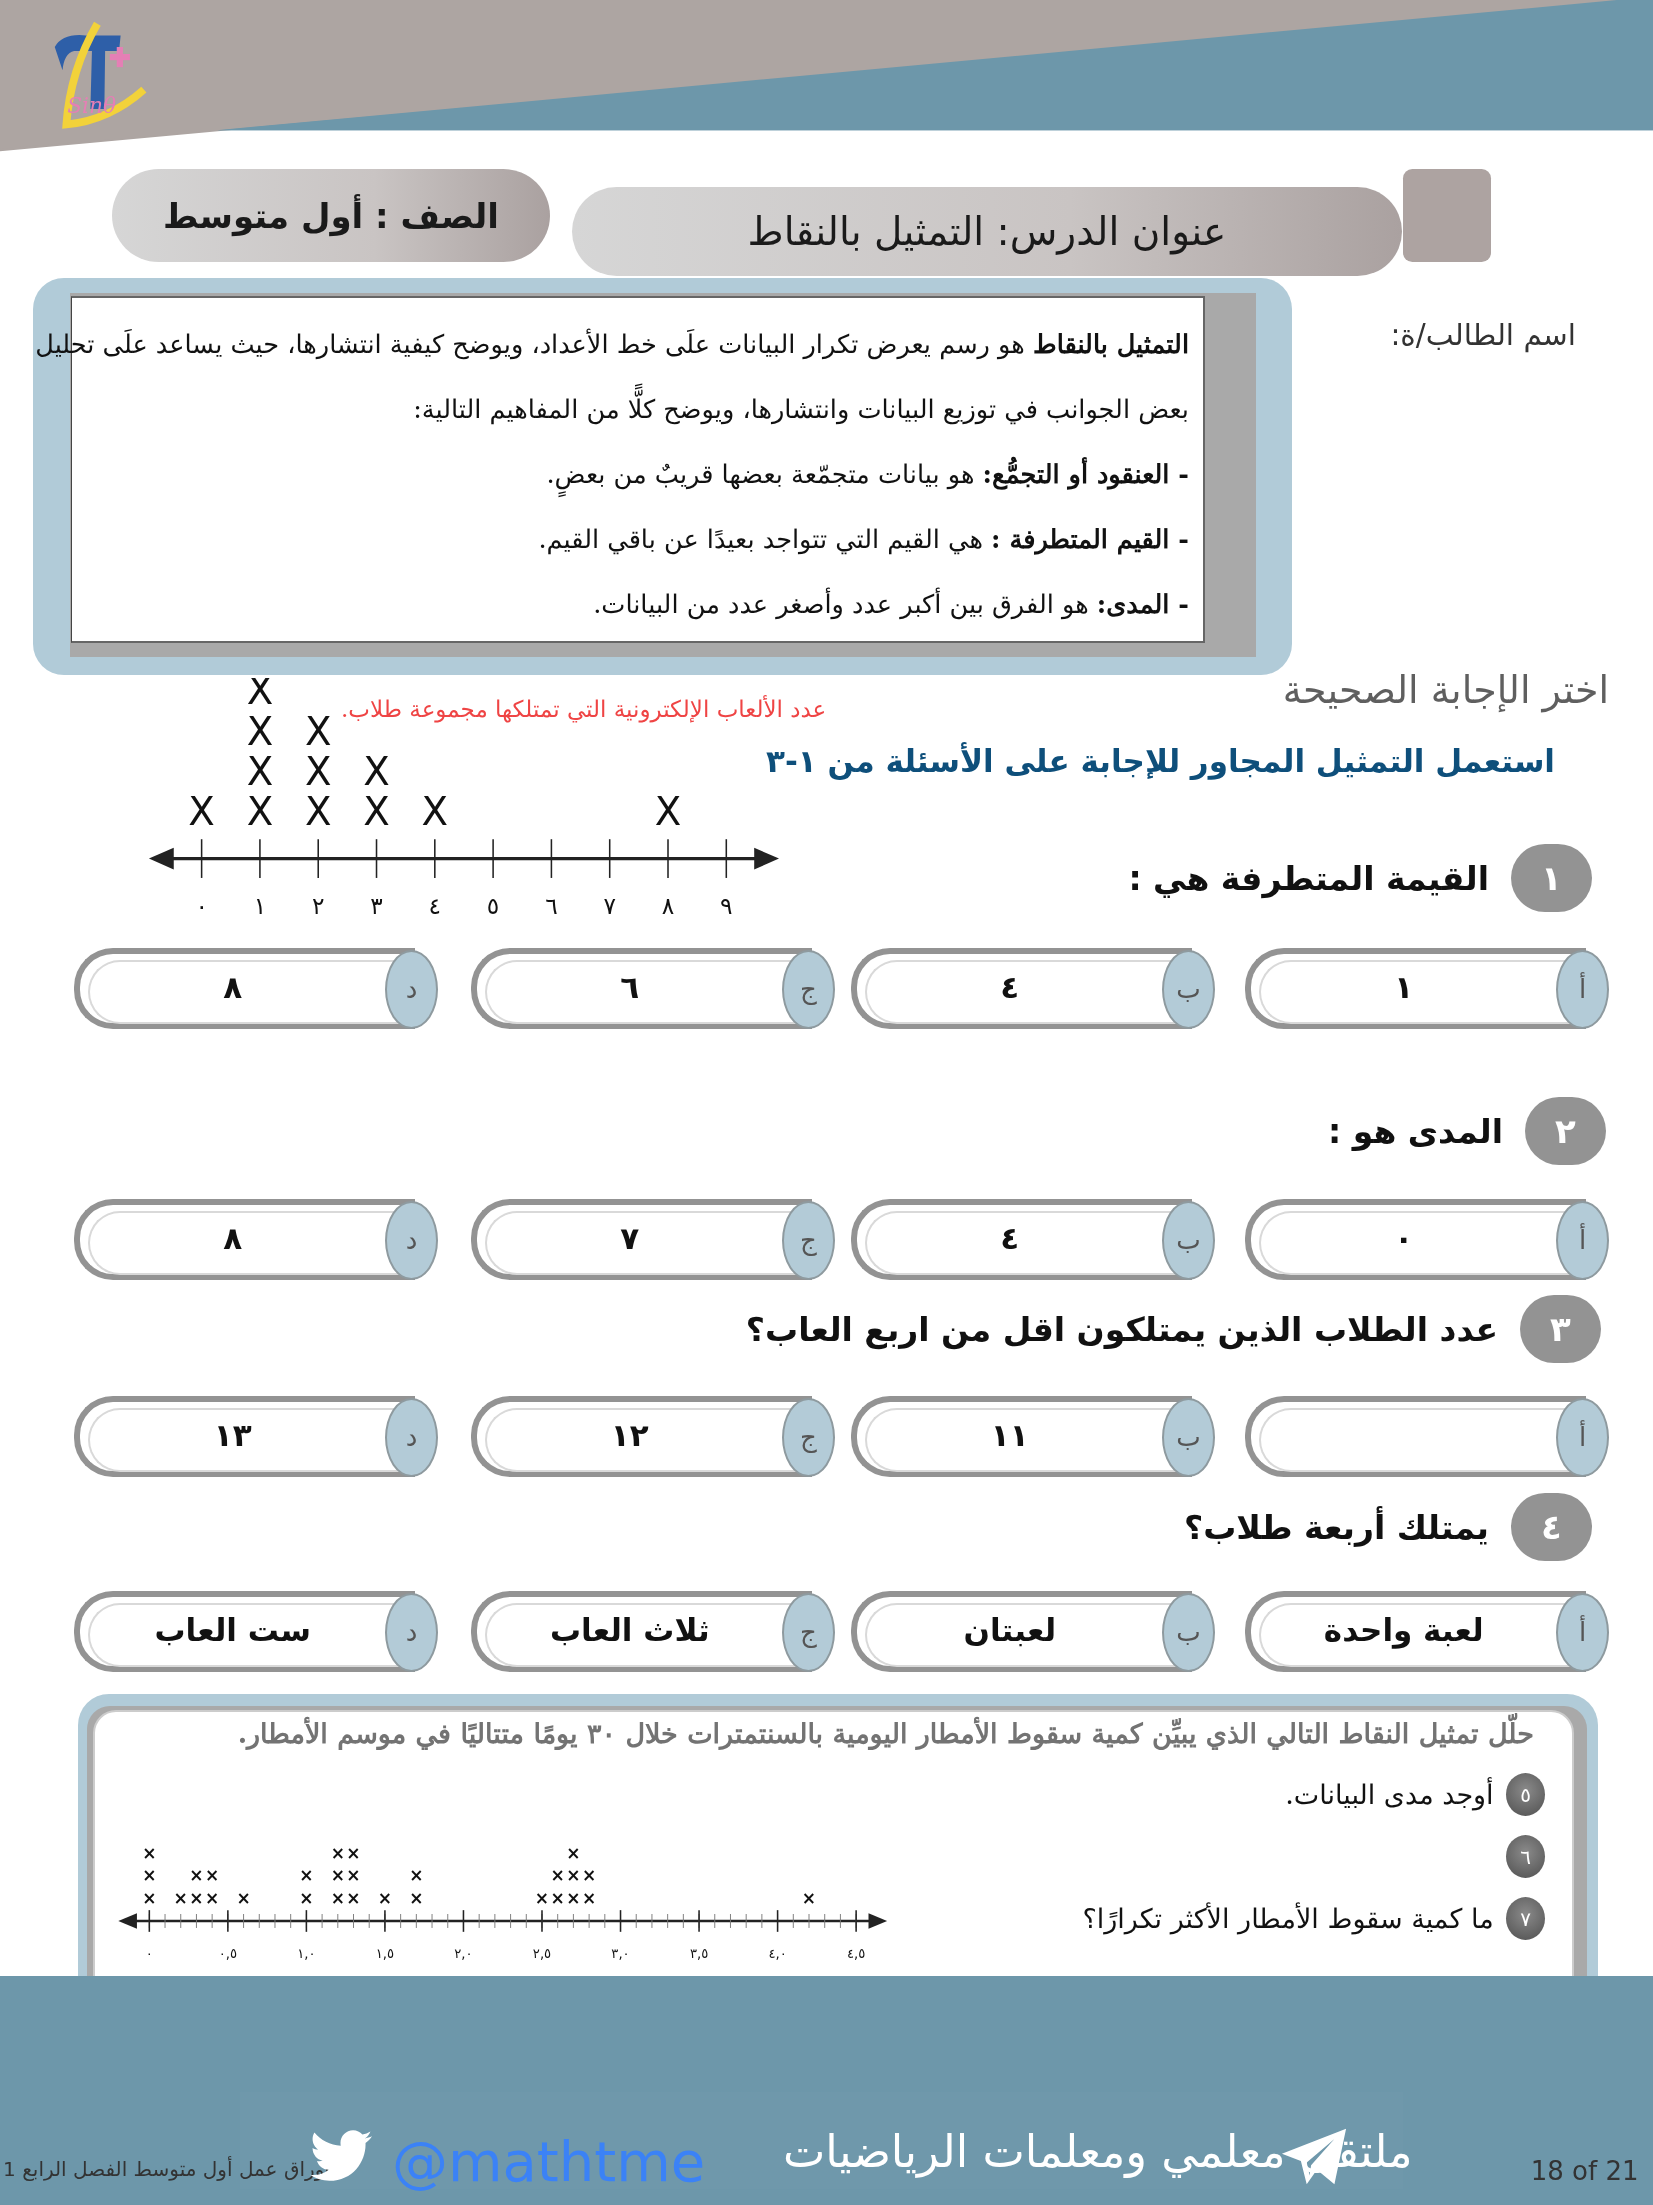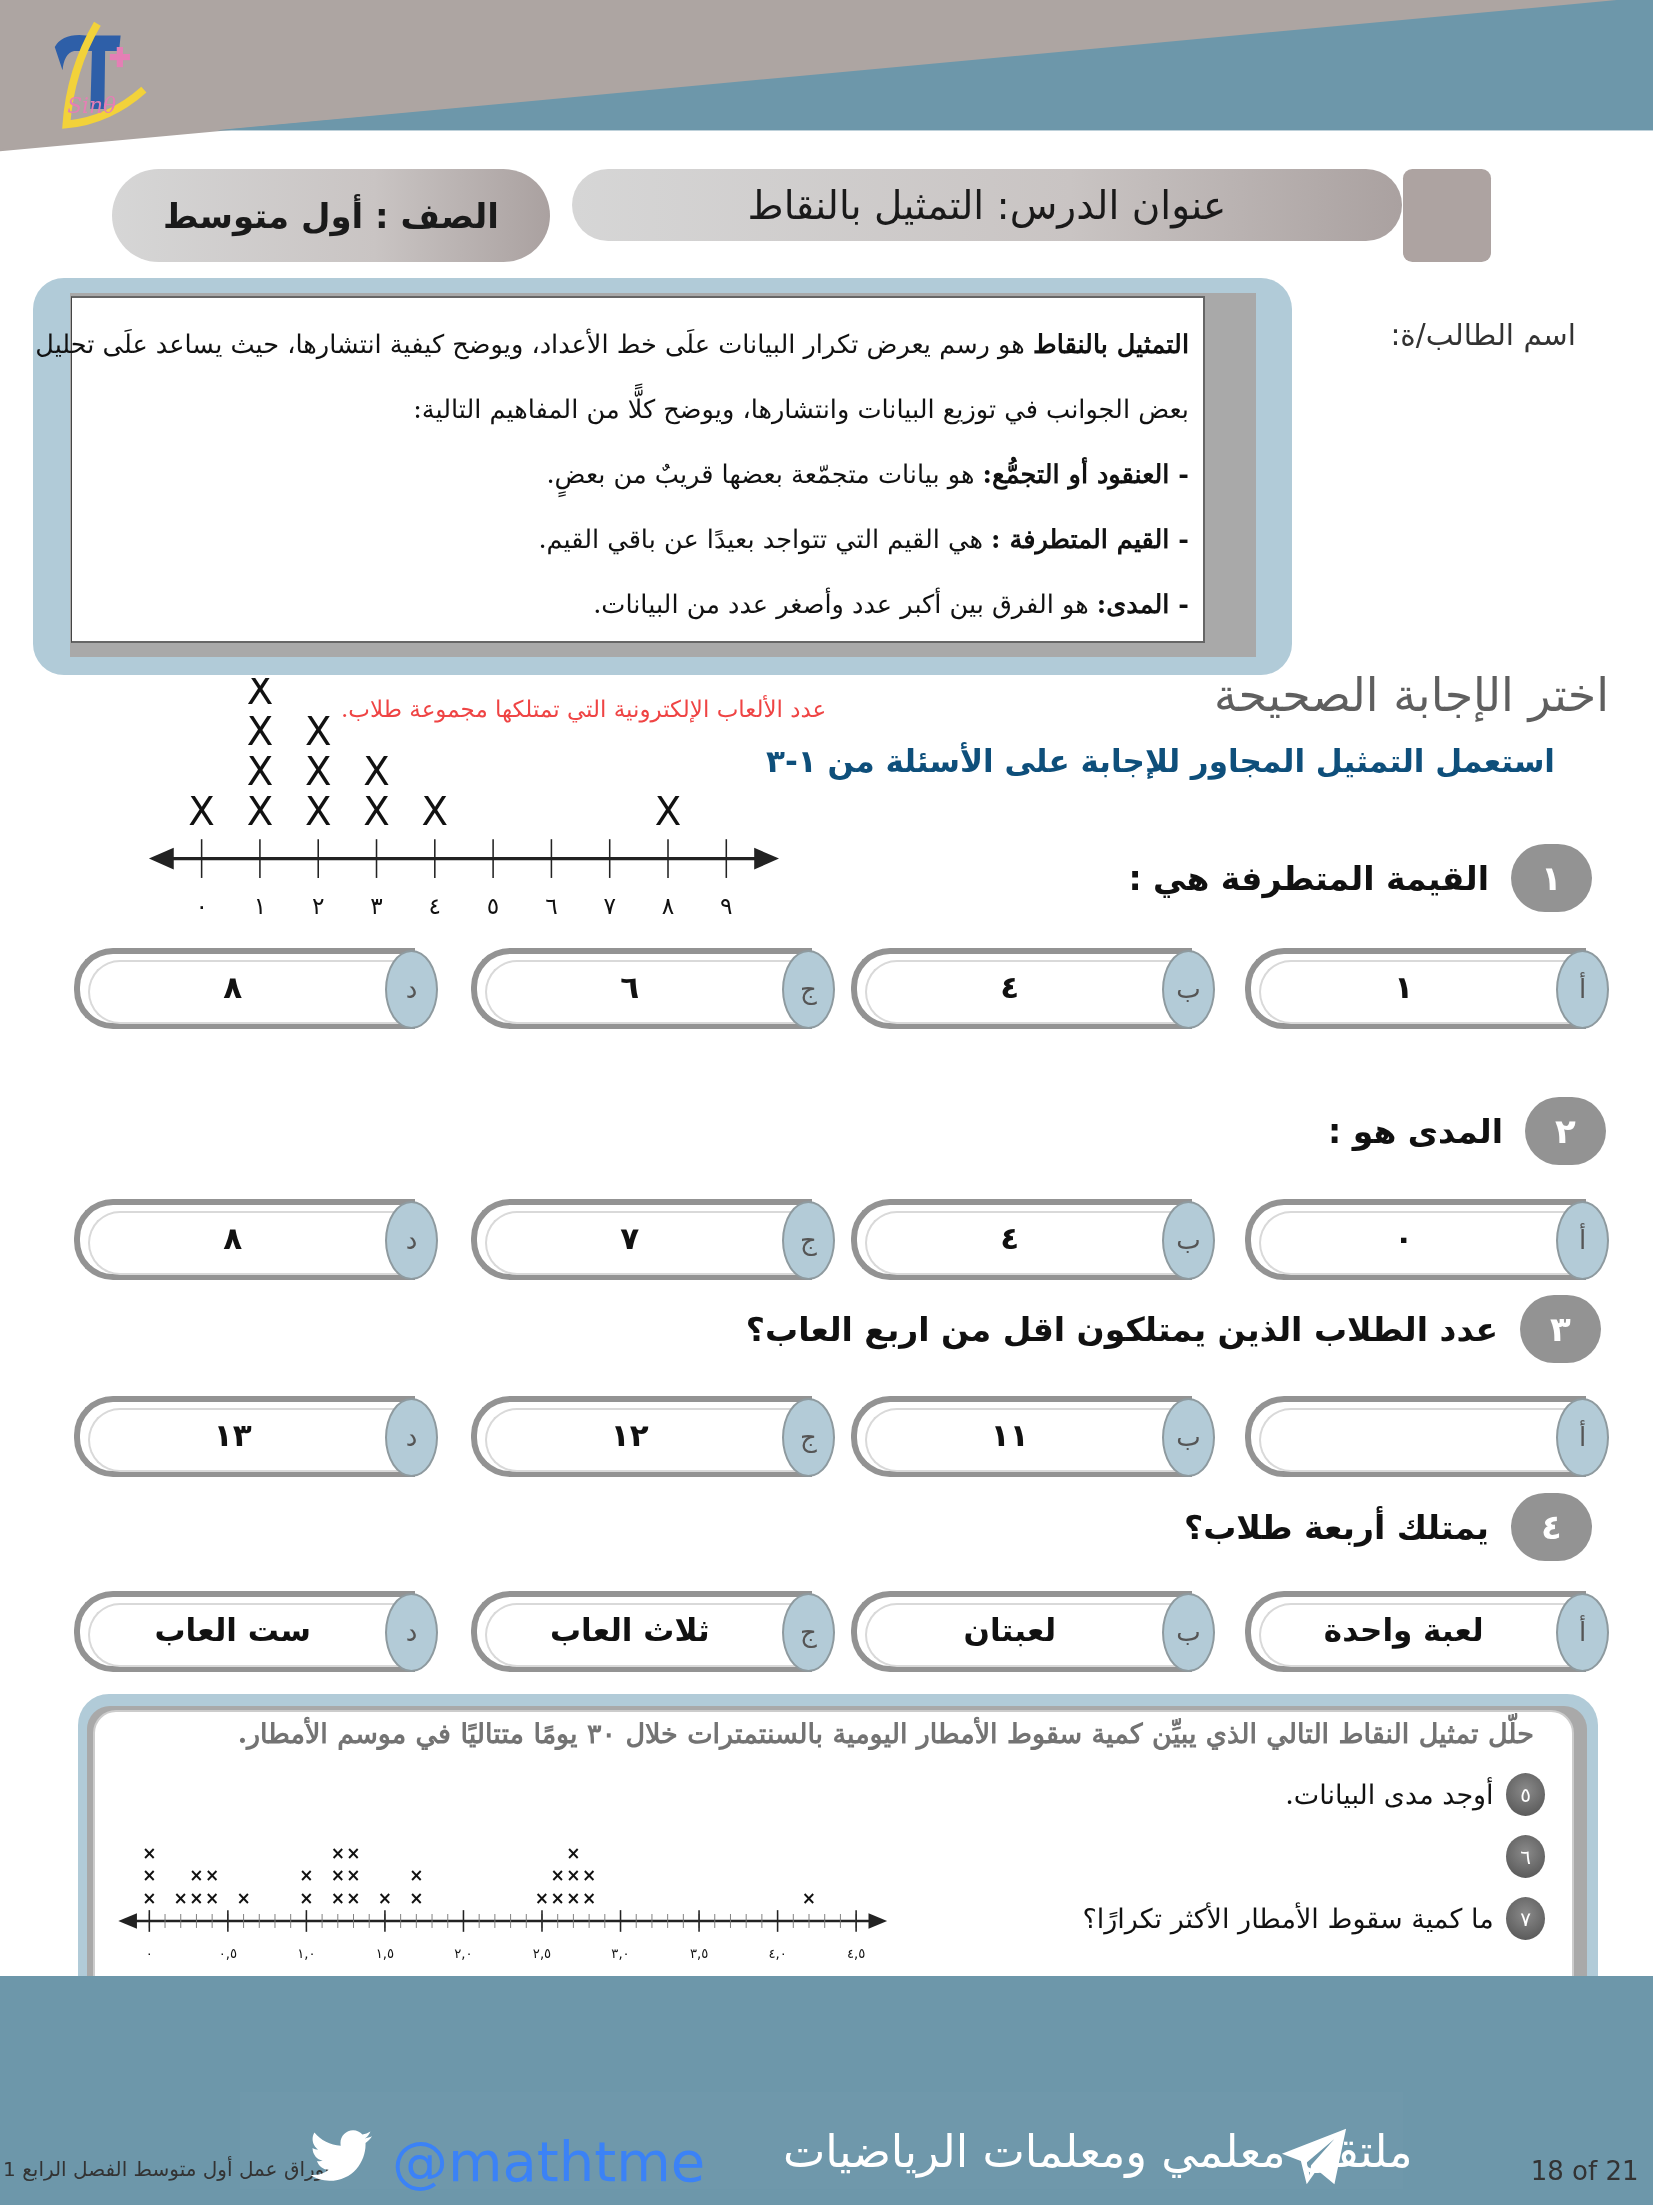--- a/index.html
+++ b/index.html
@@ -7,37 +7,37 @@
   body { position: relative; font-family: "DejaVu Sans", sans-serif; color: #111; }
   .abs { position: absolute; }
 
   
   #header-bg { left: 0; top: 0; width: 1654px; height: 155px; }
   #logo { left: 39px; top: 15.5px; width: 140px; height: 124px; }
 
   
   .pill { position: absolute; border-radius: 47px; display: flex; align-items: center; justify-content: center;
           background: linear-gradient(90deg, #d6d6d6 0%, #c9c4c3 60%, #aaa1a0 100%); }
-  #lesson-pill { left: 572px; top: 169px; width: 830px; height: 72px; }
+  #lesson-pill { left: 572px; top: 187px; width: 830px; height: 89px; }
   #grade-pill { left: 112px; top: 169px; width: 438px; height: 93px; }
   #pill-tab { left: 1403px; top: 169px; width: 88px; height: 93px; background: #ada3a1; border-radius: 9.3px; }
   .pill-text { font-family: "DejaVu Sans", sans-serif; font-size: 39px; color: #1a1a1a; direction: rtl; }
   #grade-text { font-size: 34px; font-weight: bold; }
 
   
   #def-outer { left: 33px; top: 278px; width: 1259px; height: 397px; background: #b1cbd8; border-radius: 31px; }
   #def-shadow { left: 70px; top: 293px; width: 1186px; height: 364px; background: #a9a9a9; }
   #def-inner { left: 71px; top: 296px; width: 1134px; height: 347px; background: #fff; border: 2.3px solid #666; border-left: 1.6px solid #444; padding: 14px 14px 0 14px; direction: rtl; }
   .def-line { font-family: "DejaVu Serif", serif; font-size: 25.6px; line-height: 65px; white-space: nowrap; color: #111; }
   .def-line b { font-weight: bold; }
 
   #student-name { right: 78px; top: 318px; font-size: 29.5px; color: #333; direction: rtl; }
 
   
-  #choose-heading { right: 45px; top: 668px; font-size: 46px; color: #5f5f5f; direction: rtl; font-family: "DejaVu Sans", sans-serif; letter-spacing: -1.6px; }
+  #choose-heading { right: 45px; top: 668px; font-size: 38px; color: #5f5f5f; direction: rtl; font-family: "DejaVu Sans", sans-serif; letter-spacing: -1.6px; }
   #use-instruction { right: 99px; top: 743px; font-size: 31px; font-weight: bold; color: #0e4f7b; direction: rtl; }
 
   
   #toy-plot { left: 66px; top: 678px; width: 744px; height: 248px; }
   #toy-caption { left: 341px; top: 696px; font-family: "DejaVu Serif", serif; font-size: 23px; direction: rtl; color: #ef4444; }
 
   
   .q-row { position: absolute; display: flex; flex-direction: row-reverse; align-items: center; gap: 22px; }
   .q-badge { width: 81px; height: 68px; border-radius: 34px; background: #939393; color: #fff; font-size: 34px; font-weight: bold;
              display: flex; align-items: center; justify-content: center; }

